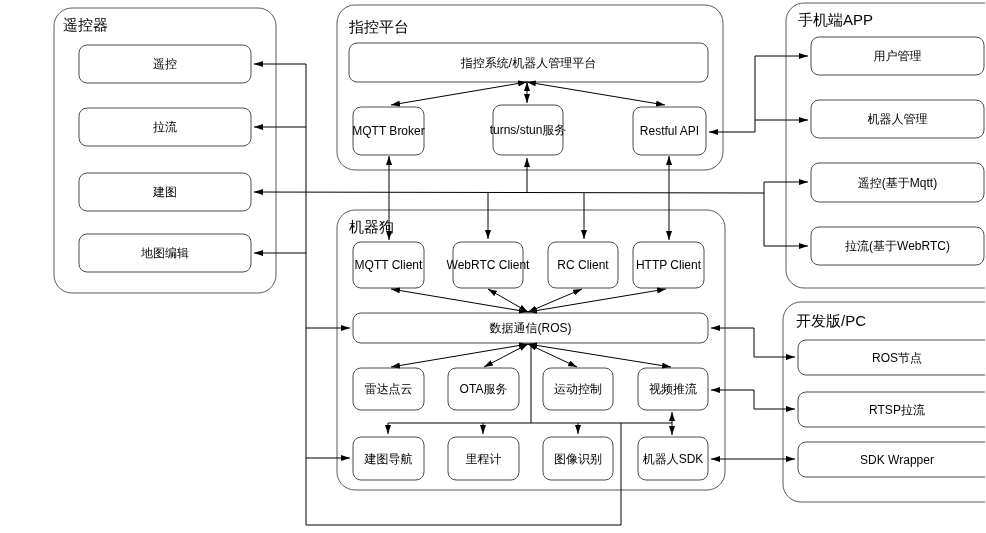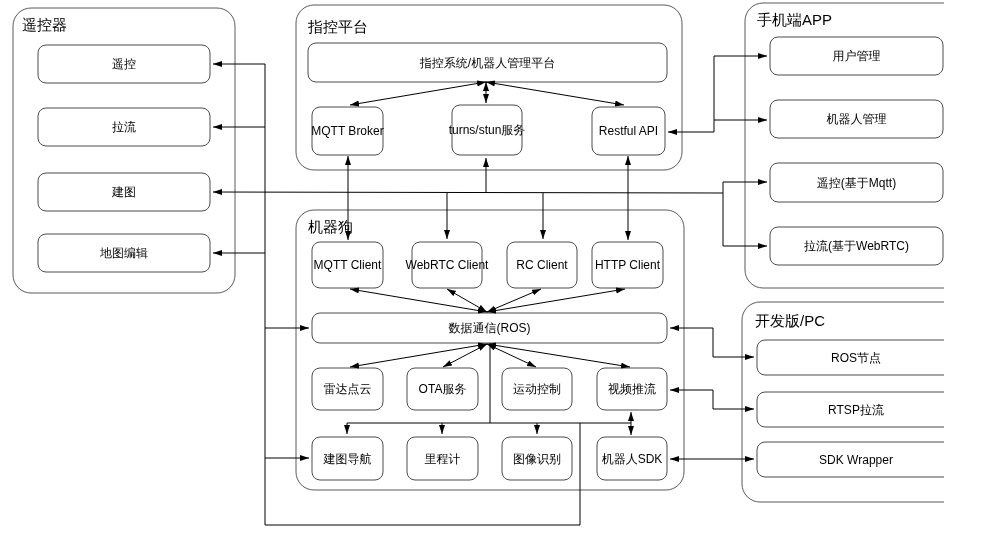--- a/index.html
+++ b/index.html
@@ -1,17 +1,17 @@
 <!DOCTYPE html>
 <html><head>
 <meta charset="utf-8">
 <style>
   html,body{margin:0;padding:0;background:#ffffff;}
   body{font-family:"Liberation Sans","DejaVu Sans",sans-serif;}
-  #stage{position:relative;width:944px;height:533px;background:#ffffff;overflow:hidden;}
+  #stage{position:relative;width:944px;height:533px;background:#ffffff;overflow:hidden;margin-left:41px;}
   svg{display:block;}
   .grp-rect{fill:none;stroke:#5b5b5b;stroke-width:1;}
   .node-rect{fill:#ffffff;stroke:#4d4d4d;stroke-width:1;}
   .grp-label{font-size:15px;fill:#000000;}
   .node-label{font-size:12px;fill:#000000;}
   .edge{fill:none;stroke:#000000;stroke-width:1;}
 </style>
 </head>
 <body>
 

